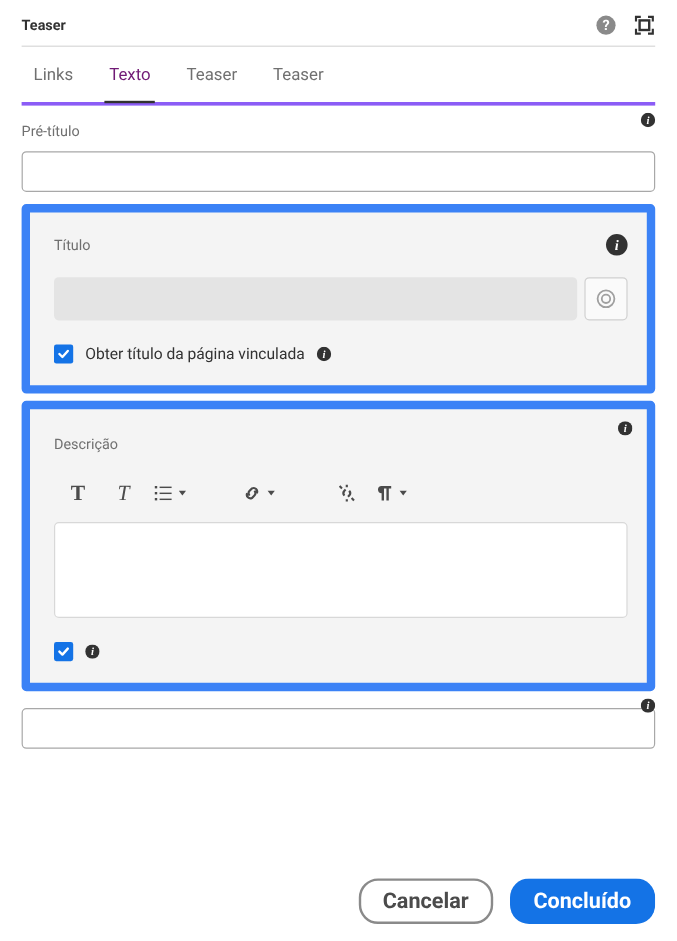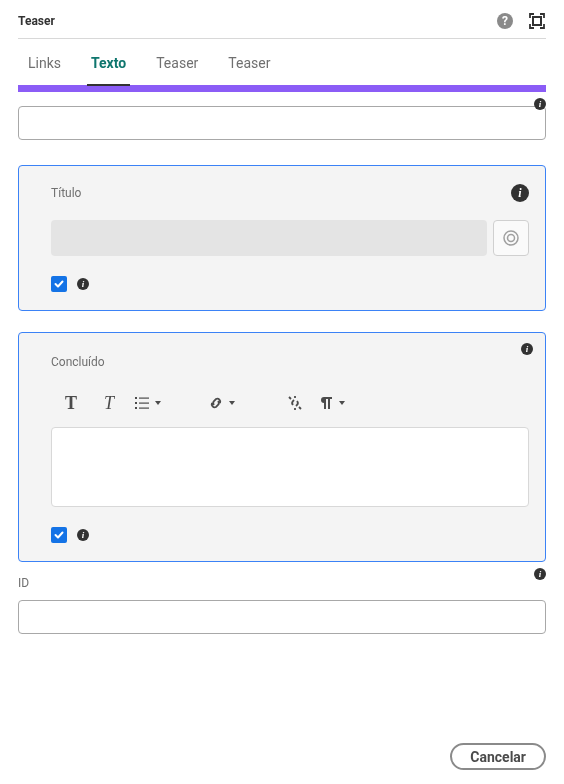--- a/index.html
+++ b/index.html
@@ -31,32 +31,32 @@
     .header-icons svg { display: block; }
     hr.divider {
       border: none;
       border-top: 1px solid #d8d8d8;
       margin: 0 0 4px 0;
     }
     .tabs {
       display: flex;
       gap: 26px;
       padding: 12px 8px 0 8px;
-      border-bottom: 7px solid #8b5cf6;
+      border-bottom: 3px solid #8b5cf6;
     }
     .tab {
       padding: 0 2px 14px 2px;
       font-size: 14px;
       color: #707070;
       cursor: pointer;
       position: relative;
     }
     .tab.active {
-      color: #0f766e;
-      font-weight: 700;
+      color: #701a75;
+      font-weight: 400;
     }
     .tab.active::after {
       content: "";
       position: absolute;
       left: -2px; right: -2px; bottom: -1px;
       height: 2px;
       background: #323232;
     }
     .field-block { position: relative; padding: 14px 0 4px 0; }
     .field-label {
@@ -73,24 +73,24 @@
       width: 100%;
       height: 34px;
       border: 1px solid #a8a8a8;
       border-radius: 4px;
       padding: 0 10px;
       font-size: 13px;
       background: #fff;
     }
     .panel {
       background: #f4f4f4;
-      border: 1px solid #3b82f6;
-      border-radius: 4px;
-      padding: 18px 16px 18px 32px;
-      margin-top: 21px;
+      border: 7px solid #3b82f6;
+      border-radius: 4px;
+      padding: 18px 16px 18px 20px;
+      margin-top: 6px;
       position: relative;
     }
     .panel .field-label { margin-top: 4px; }
     .disabled-input-wrap {
       display: flex;
       gap: 6px;
       align-items: stretch;
       margin-top: 18px;
     }
     .disabled-input {
@@ -156,24 +156,24 @@
       width: 100%;
     }
     .footer {
       position: absolute;
       bottom: 14px;
       right: 18px;
       display: flex;
       gap: 14px;
     }
     .btn {
-      height: 27px;
+      height: 38px;
       padding: 0 18px;
       border-radius: 16px;
-      font-size: 14px;
+      font-size: 18px;
       font-weight: 700;
       cursor: pointer;
       display: flex;
       align-items: center;
       justify-content: center;
       border: 2px solid transparent;
     }
     .btn-secondary {
       background: #fff;
       color: #4b4b4b;
@@ -228,20 +228,21 @@
     <div class="tab">Teaser</div>
   </div>
 
   <div class="field-block">
     <span class="info-icon-abs info-sm">
       <svg width="12" height="12" viewBox="0 0 12 12">
           <circle cx="6" cy="6" r="6" fill="#323232"></circle>
           <text x="6" y="9" text-anchor="middle" font-size="9" font-weight="700" font-style="italic" font-family="Georgia" fill="#fff">i</text>
         </svg>
     </span>
+    <label class="field-label">Pré-título</label>
     <input type="text" class="text-input" value="" style="">
   </div>
 
   <div class="panel">
     <div class="title-head">
       <label class="field-label" style="margin:0">Título</label>
       <span class="big-info">i</span>
     </div>
     <div class="disabled-input-wrap">
       <div class="disabled-input"></div>
@@ -251,37 +252,38 @@
             <circle cx="9" cy="9" r="3.5" fill="none" stroke="#a0a0a0" stroke-width="1.5"></circle>
           </svg>
       </div>
     </div>
     <div class="checkbox-row">
       <div class="checkbox">
         <svg width="10" height="10" viewBox="0 0 10 10">
             <path d="M1.5 5 L4 7.5 L8.5 2.5" stroke="#fff" stroke-width="2" fill="none" stroke-linecap="round" stroke-linejoin="round"></path>
           </svg>
       </div>
+      <span class="checkbox-label">Obter título da página vinculada</span>
       <span class="info-sm">
         <svg width="12" height="12" viewBox="0 0 12 12">
             <circle cx="6" cy="6" r="6" fill="#323232"></circle>
             <text x="6" y="9" text-anchor="middle" font-size="9" font-weight="700" font-style="italic" font-family="Georgia" fill="#fff">i</text>
           </svg>
       </span>
     </div>
   </div>
 
   <div class="panel">
     <span class="info-icon-abs info-sm">
       <svg width="12" height="12" viewBox="0 0 12 12">
           <circle cx="6" cy="6" r="6" fill="#323232"></circle>
           <text x="6" y="9" text-anchor="middle" font-size="9" font-weight="700" font-style="italic" font-family="Georgia" fill="#fff">i</text>
         </svg>
     </span>
-    <label class="field-label">Concluído</label>
+    <label class="field-label">Descrição</label>
     <div class="rte-toolbar">
       <div class="rte-btn">
           <span style="font-weight:900;font-size:18px;font-family:Georgia">T</span>
         </div>
       <div class="rte-btn">
           <span style="font-style:italic;font-size:18px;font-family:Georgia">T</span>
         </div>
       <div class="rte-btn group">
         <svg width="18" height="18" viewBox="0 0 18 18" fill="#4b4b4b">
             <rect x="2" y="3" width="2" height="2"></rect>
@@ -335,20 +337,20 @@
     </div>
   </div>
 
   <div class="field-block">
     <span class="info-icon-abs info-sm">
       <svg width="12" height="12" viewBox="0 0 12 12">
           <circle cx="6" cy="6" r="6" fill="#323232"></circle>
           <text x="6" y="9" text-anchor="middle" font-size="9" font-weight="700" font-style="italic" font-family="Georgia" fill="#fff">i</text>
         </svg>
     </span>
-    <label class="field-label">ID</label>
     <input type="text" class="text-input" value="" style="">
   </div>
 </div>
 
 <div class="footer">
   <div class="btn btn-secondary">Cancelar</div>
+  <div class="btn btn-primary">Concluído</div>
 </div>
 
 </body></html>

